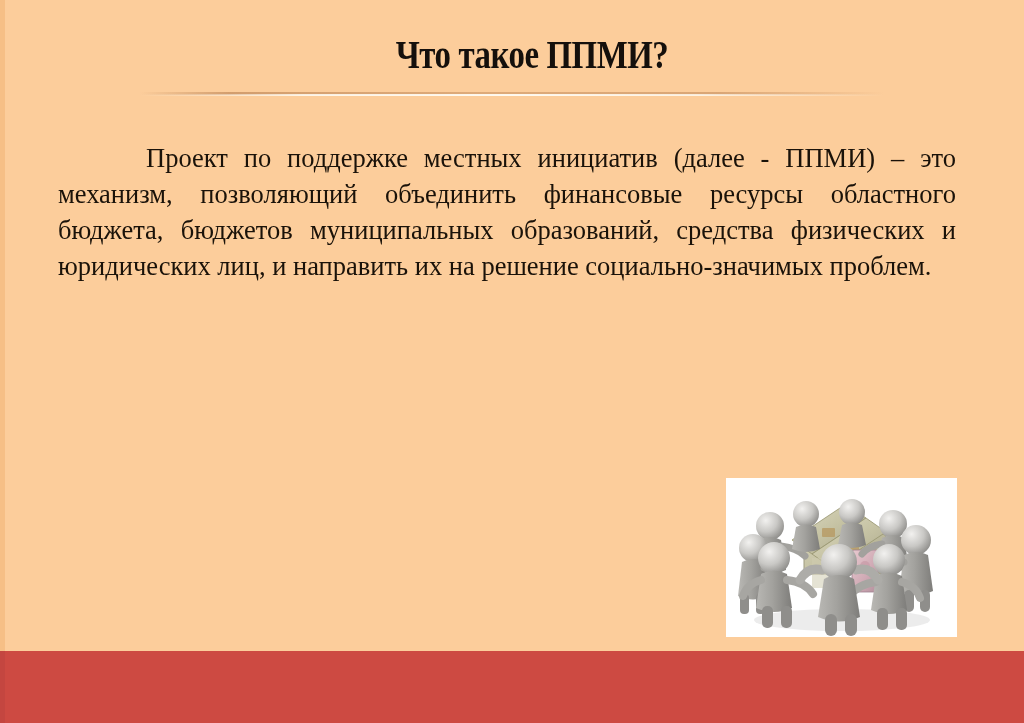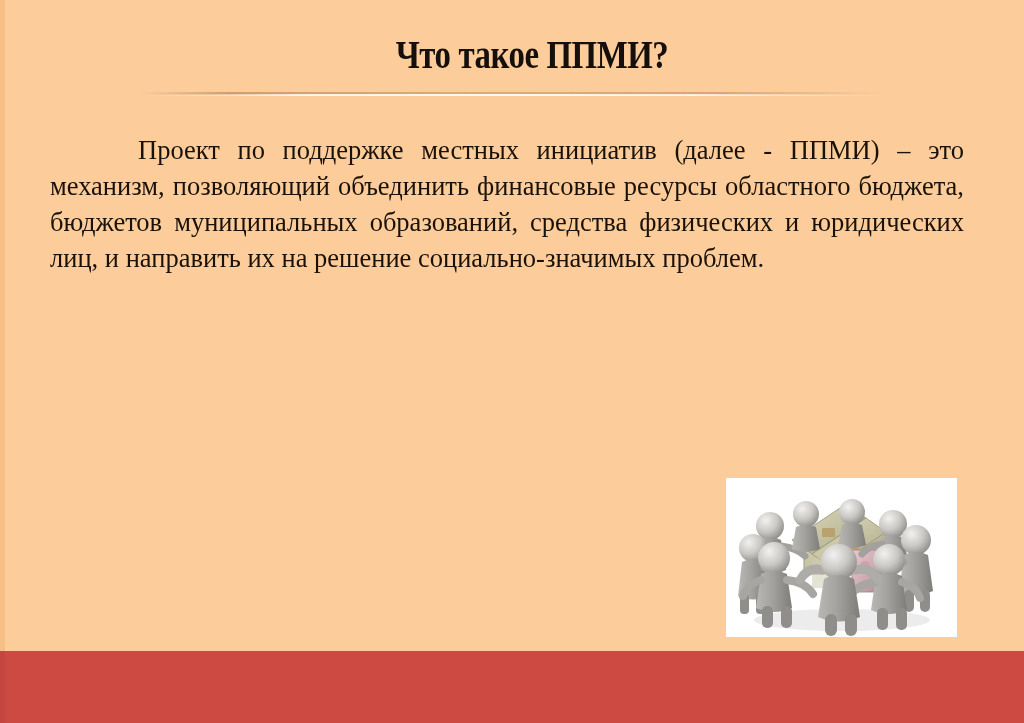--- a/index.html
+++ b/index.html
@@ -82,21 +82,21 @@
     left: 42px;
     top: 124px;
     width: 930px;
     color: #1a1209;
     font-size: 26.5px;
     line-height: 36px;
     text-align: justify;
     text-justify: inter-word;
   }
   .body-copy p {
-    margin: 8px;
+    margin: 16px;
     text-indent: 88px;
   }
 
   
   .picture-frame {
     position: absolute;
     left: 726px;
     top: 478px;
     width: 231px;
     height: 159px;

